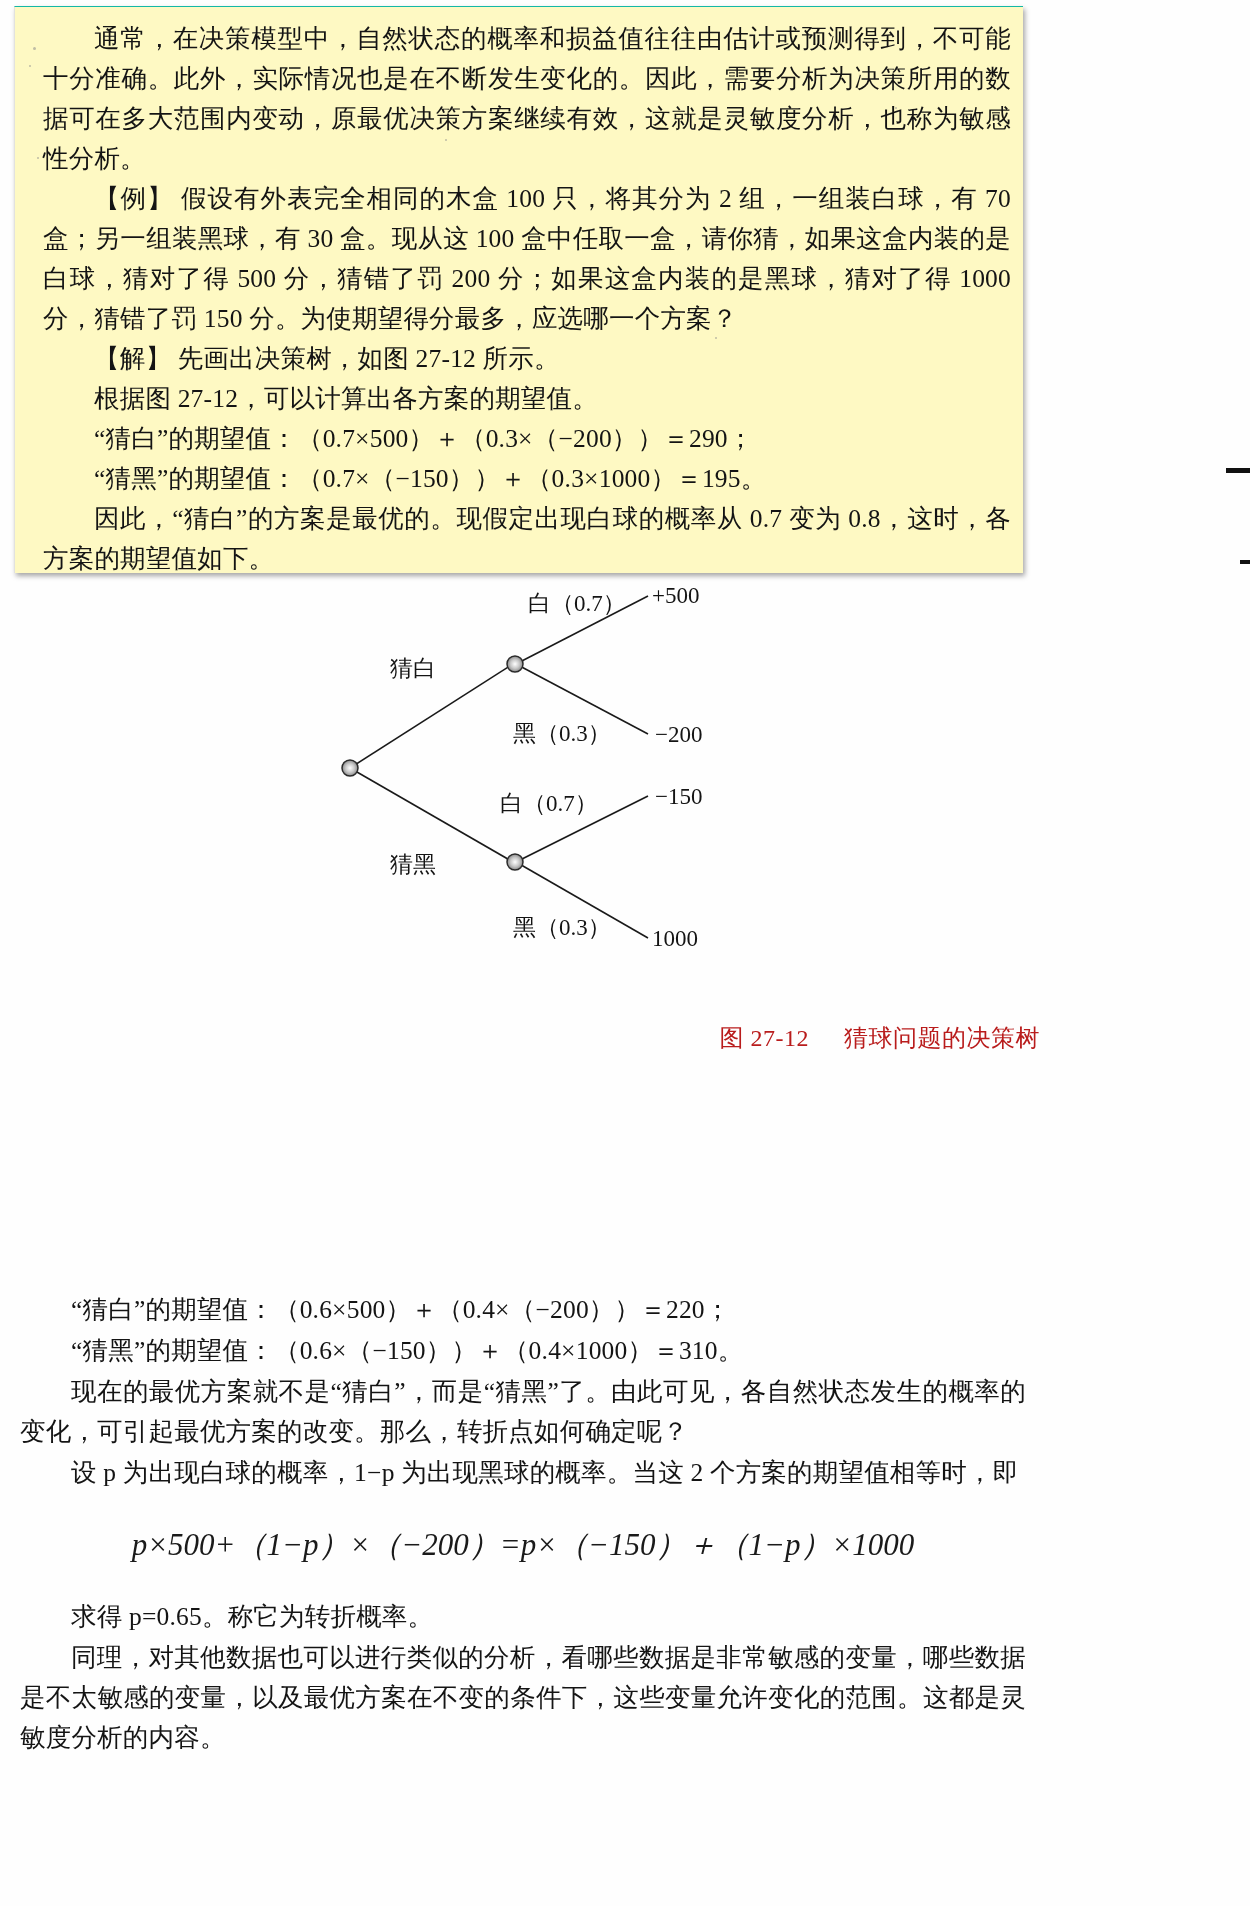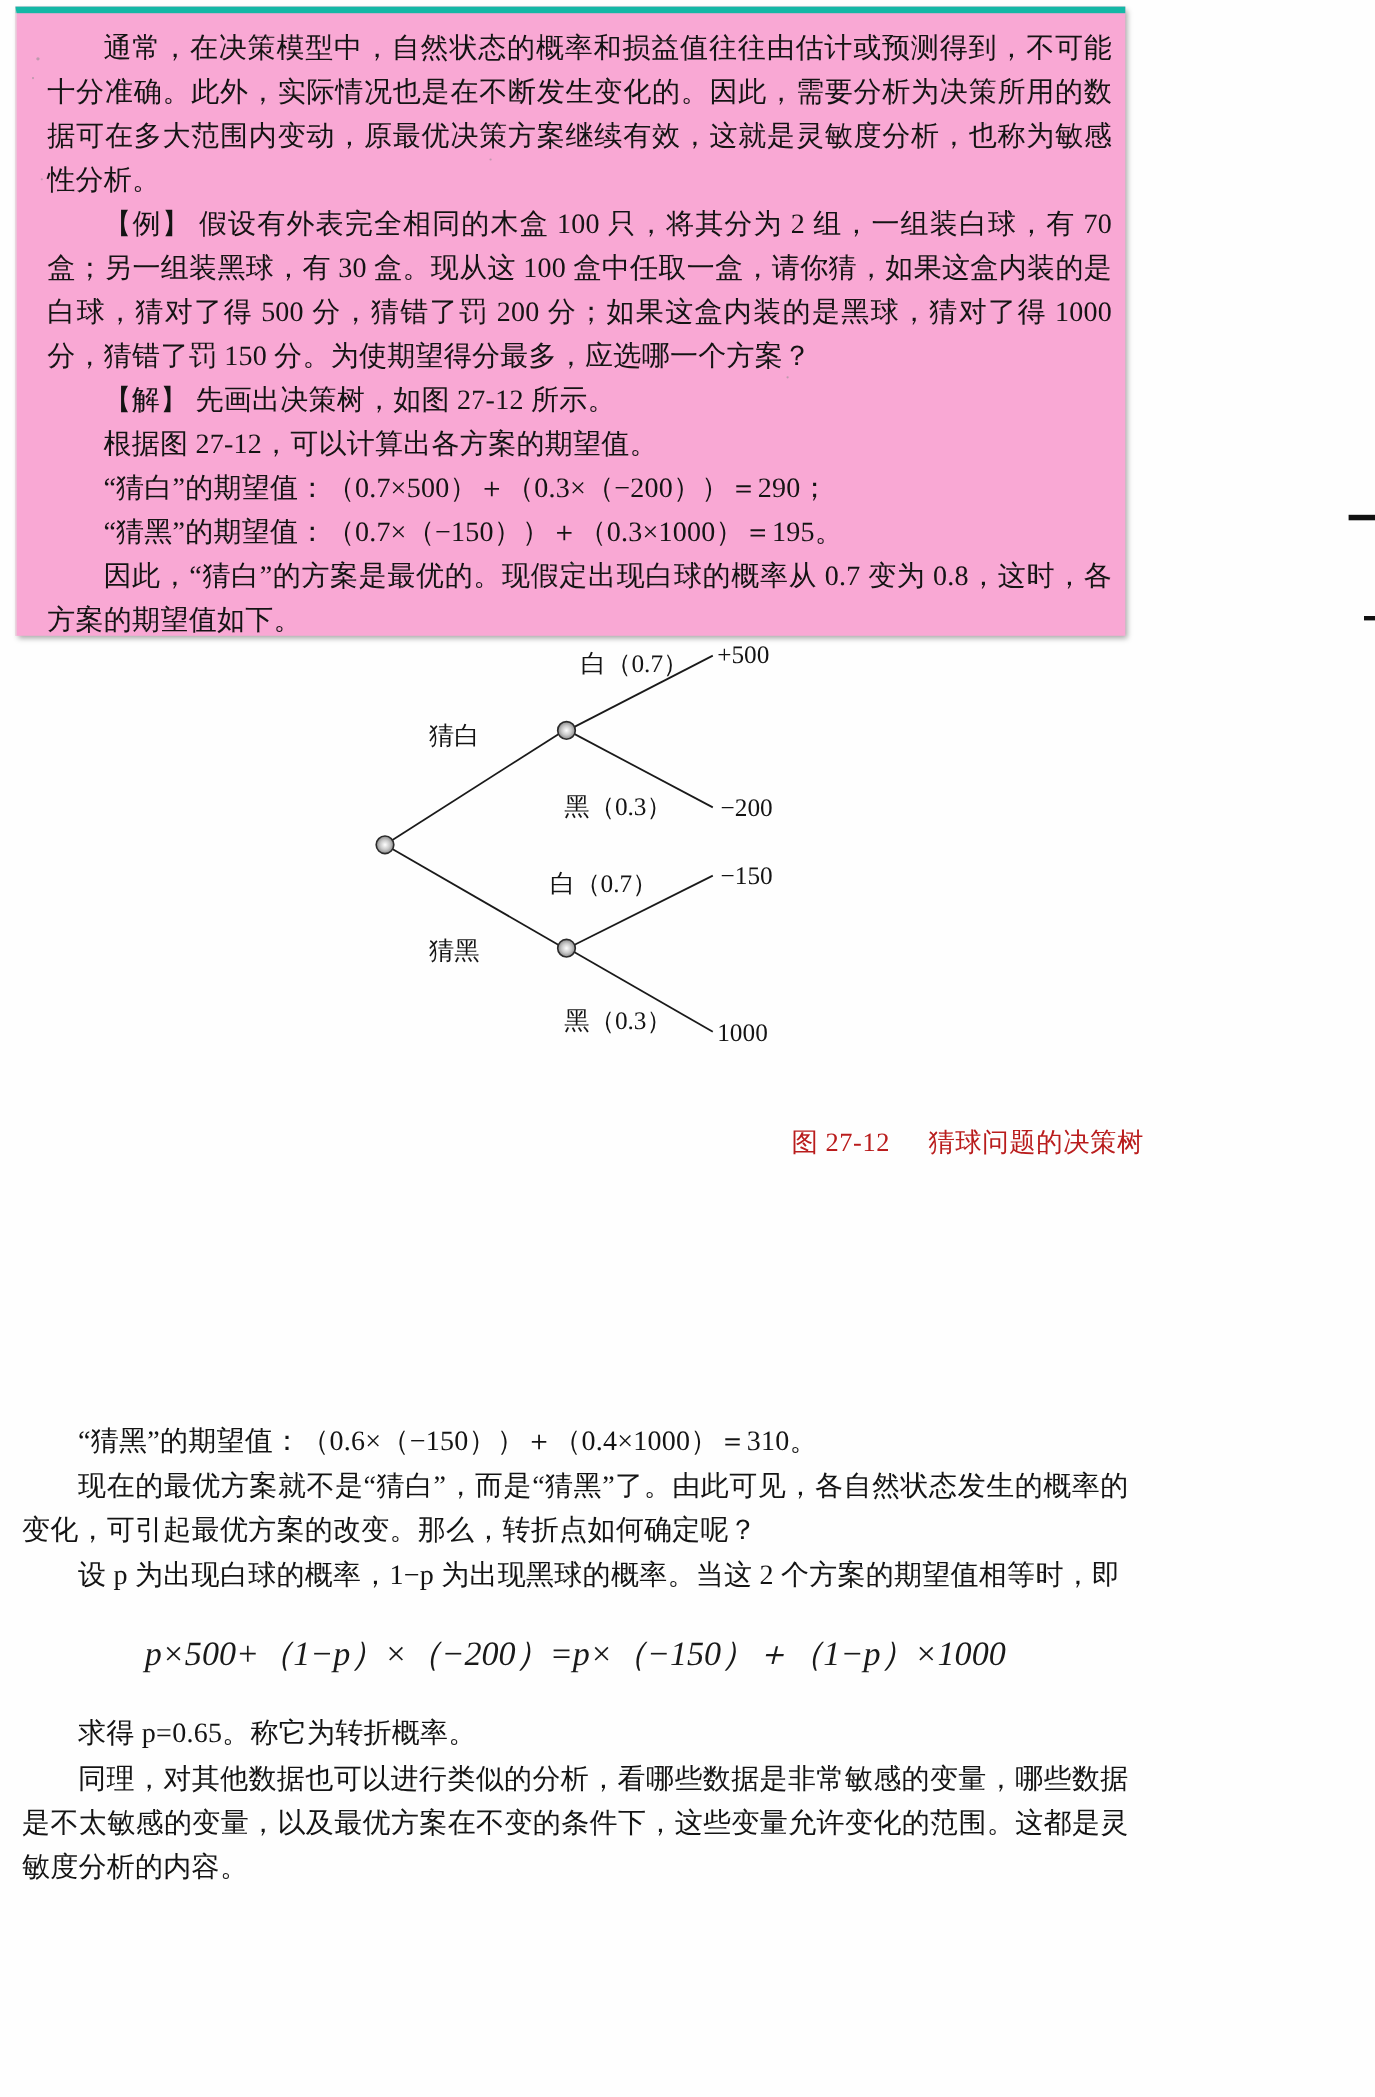--- a/index.html
+++ b/index.html
@@ -25,23 +25,23 @@
     background: #fefefe;
   }
 
   
   .overlay-block {
     position: absolute;
     left: 14px;
     top: 6px;
     width: 1008px;
     height: 566px;
-    background: #f9a8d4;
+    background: #fef9c3;
     box-shadow: 2px 3px 5px rgba(0,0,0,0.35);
-    border-top: 6px solid #14b8a6;
+    border-top: 1px solid #14b8a6;
     border-left: 1px solid #e2e2de;
     overflow: hidden;
   }
 
   
   .margin-tick {
     position: absolute;
     right: 0;
     top: 468px;
     width: 24px;
@@ -205,20 +205,21 @@
     </svg>
   </div>
 
   <div class="fig-caption">
     <span>图 27-12</span>
     <span class="gap"></span>
     <span>猜球问题的决策树</span>
   </div>
 
   <div class="body-text">
+    <p class="para indent2">“猜白”的期望值：（0.6×500）＋（0.4×（−200））＝220；</p>
     <p class="para indent2">“猜黑”的期望值：（0.6×（−150））＋（0.4×1000）＝310。</p>
     <p class="para indent2">现在的最优方案就不是“猜白”，而是“猜黑”了。由此可见，各自然状态发生的概率的变化，可引起最优方案的改变。那么，转折点如何确定呢？</p>
     <p class="para indent2">设 p 为出现白球的概率，1−p 为出现黑球的概率。当这 2 个方案的期望值相等时，即</p>
     <p class="formula-center">p×500+（1−p）×（−200）=p×（−150）＋（1−p）×1000</p>
     <p class="para indent2">求得 p=0.65。称它为转折概率。</p>
     <p class="para indent2">同理，对其他数据也可以进行类似的分析，看哪些数据是非常敏感的变量，哪些数据是不太敏感的变量，以及最优方案在不变的条件下，这些变量允许变化的范围。这都是灵敏度分析的内容。</p>
   </div>
 
 </div>
 

